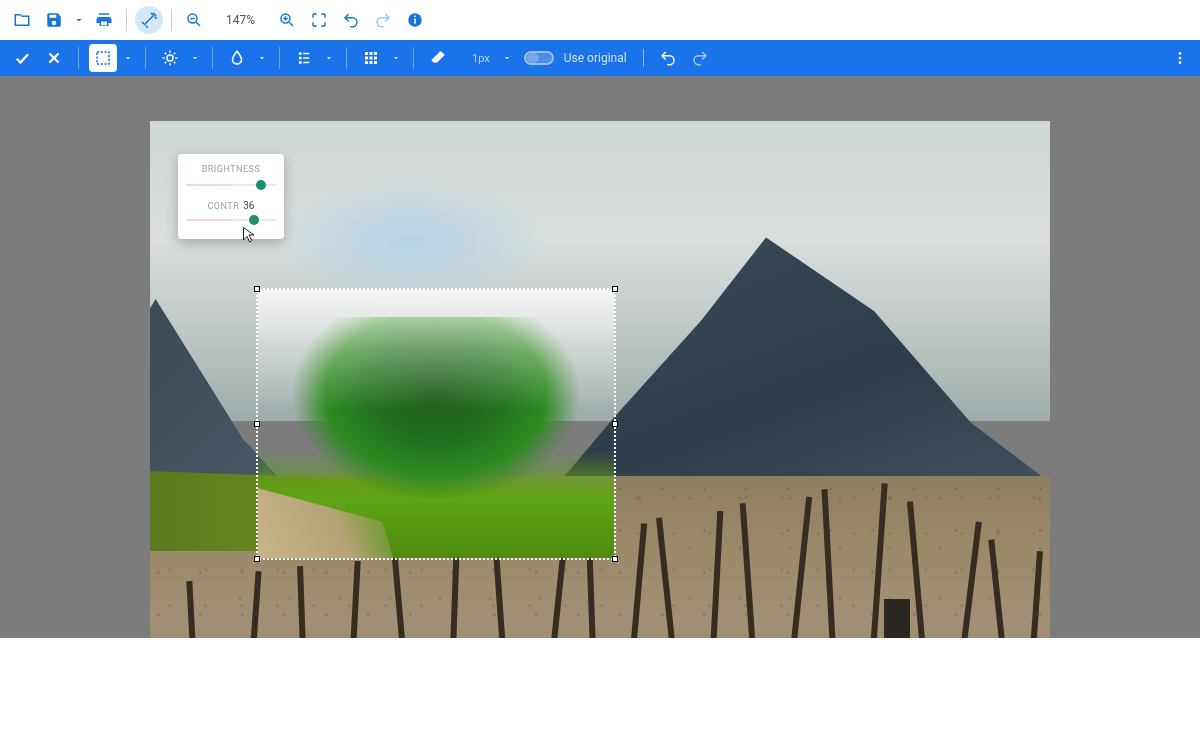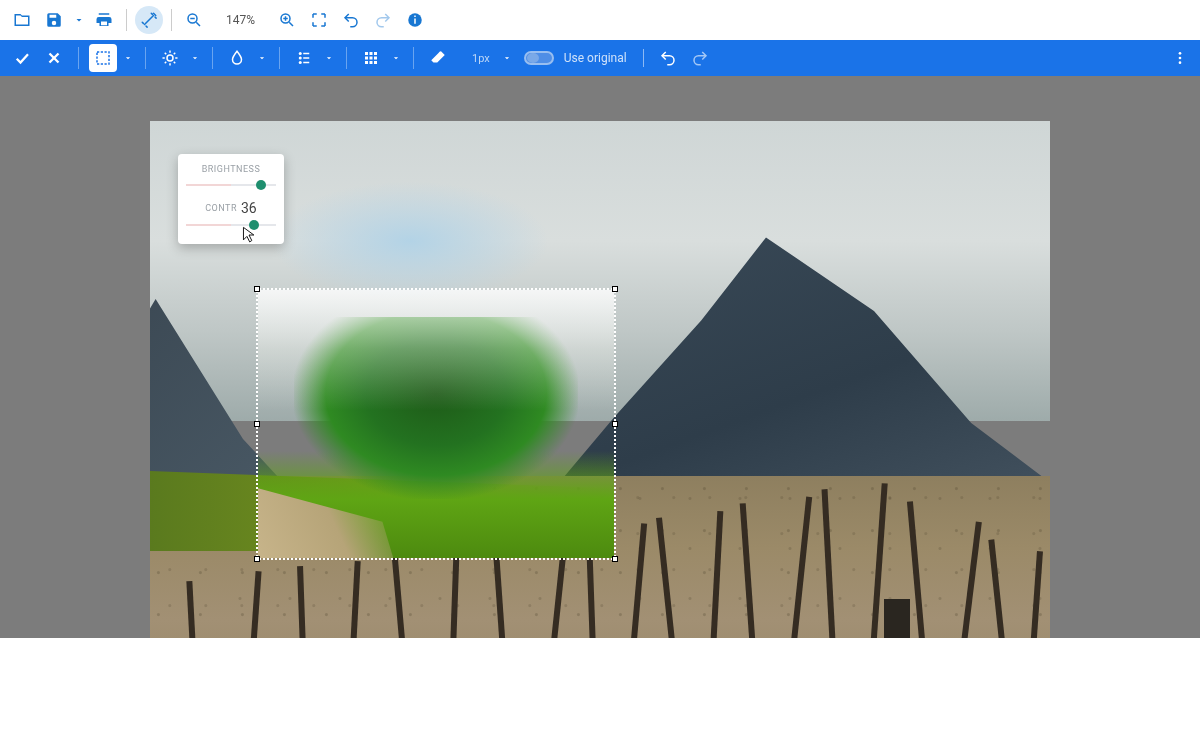--- a/index.html
+++ b/index.html
@@ -319,21 +319,21 @@
     border-radius: 50%;
     background: #1e8e6e;
   }
   .pop-row {
     display: flex;
     align-items: center;
     justify-content: center;
     gap: 4px;
   }
   .pop-val {
-    font-size: 14px;
+    font-size: 10px;
     color: #444;
   }
 
   
   .cursor-arrow {
     position: absolute;
     left: 242px;
     top: 150px;
     width: 14px;
     height: 18px;

